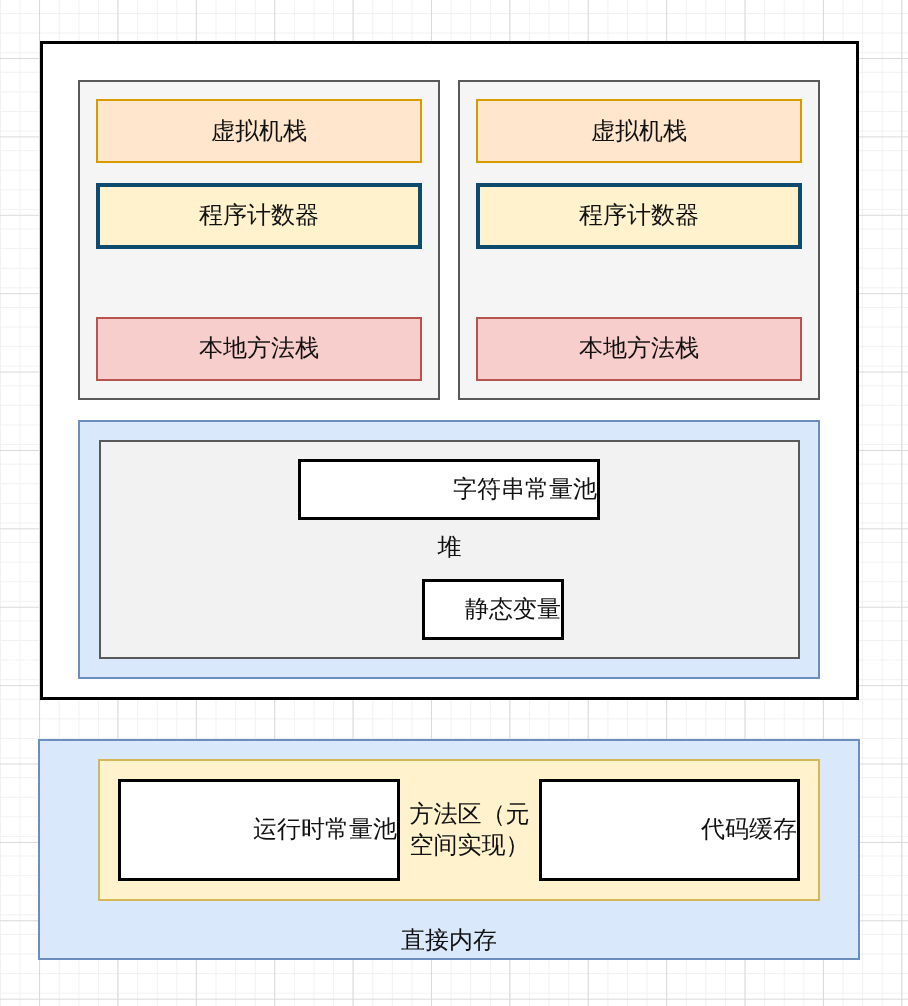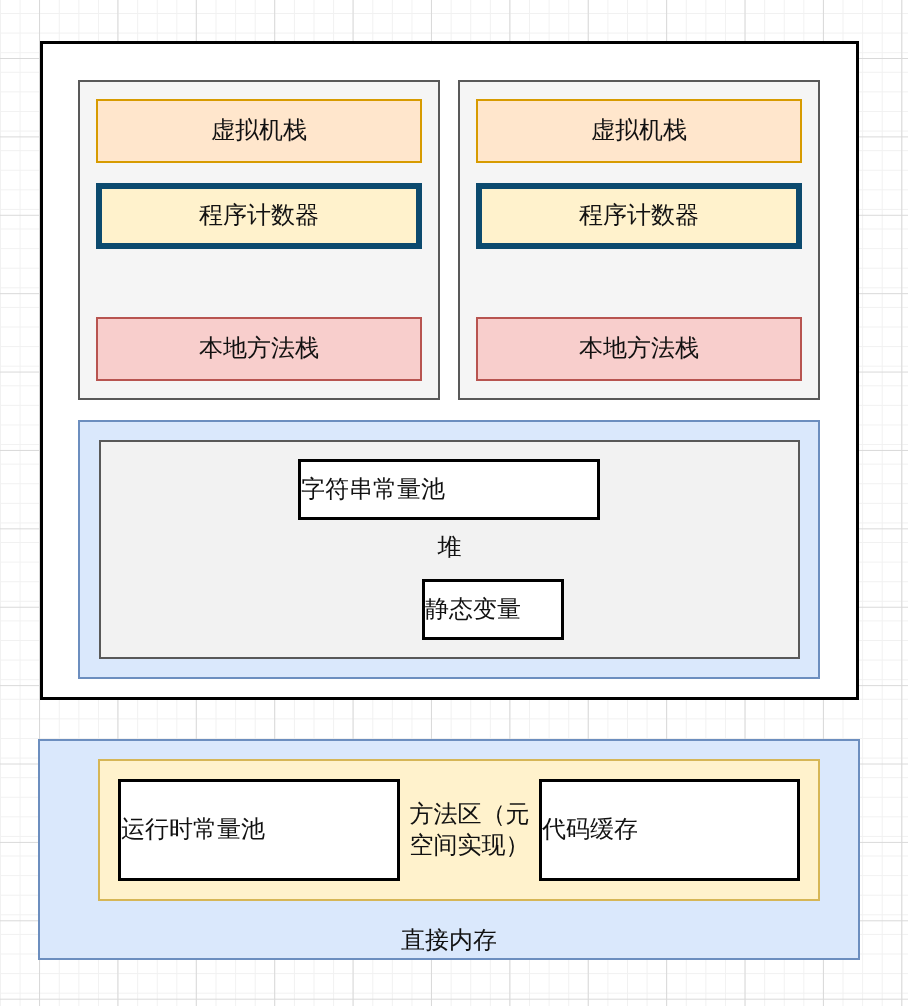--- a/index.html
+++ b/index.html
@@ -25,21 +25,21 @@
   .abs { position: absolute; }
   .label {
     font-size: 24px;
     line-height: 1.3;
     text-align: center;
     white-space: nowrap;
   }
   .center-flex {
     display: flex;
     align-items: center;
-    justify-content: flex-start;
+    justify-content: flex-end;
   }
 
   
   .outer-box {
     left: 40px; top: 41px; width: 819px; height: 659px;
     background: #ffffff;
     border: 3px solid #000000;
   }
 
   
@@ -52,21 +52,21 @@
     flex-direction: column;
     gap: 20px;
   }
   .thread-panel.p1 { left: 35px; }
   .thread-panel.p2 { left: 415px; }
   .stack-cell {
     width: 100%; height: 80px;
     display: flex; align-items: center; justify-content: center;
   }
   .cell-orange { background: #ffe6cc; border: 2px solid #d79b00; }
-  .cell-yellow { background: #fff2cc; border: 6px solid #0c4a6e; }
+  .cell-yellow { background: #fff2cc; border: 4px solid #0c4a6e; }
   .cell-red    { background: #f8cecc; border: 2px solid #b85450; margin-top: 48px; }
 
   
   .heap-blue {
     left: 35px; top: 376px; width: 742px; height: 259px;
     background: #dae8fc;
     border: 2px solid #6c8ebf;
   }
   .heap-gray {
     left: 19px; top: 18px; width: 701px; height: 219px;

